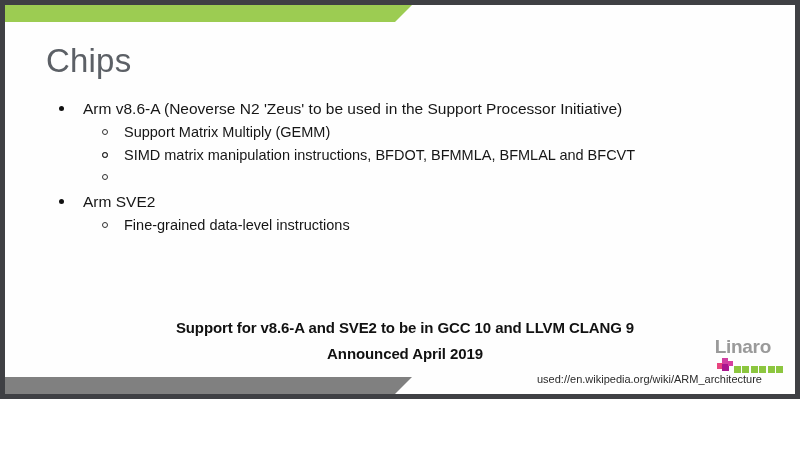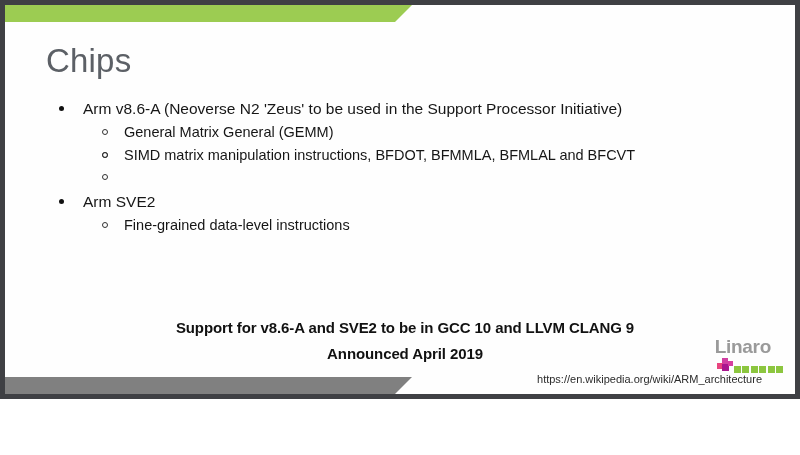--- a/index.html
+++ b/index.html
@@ -198,21 +198,21 @@
 
   <div id="content">
     <ul class="lvl1">
 
       <li class="l1">
         <span class="bullet1"></span>
         <span>Arm v8.6-A (Neoverse N2 'Zeus' to be used in the Support Processor Initiative)</span>
         <ul class="lvl2">
           <li class="l2">
             <span class="bullet2"></span>
-            <span>General Matrix General (GEMM)</span>
+            <span>Support Matrix Multiply (GEMM)</span>
           </li>
           <li class="l2">
             <span class="bullet2"></span>
           </li>
           <li class="l2">
             <span class="bullet2"></span>
             <span>SIMD matrix manipulation instructions, BFDOT, BFMMLA, BFMLAL and BFCVT</span>
           </li>
           <li class="l2">
             <span class="bullet2"></span>
@@ -236,21 +236,21 @@
     </ul>
   </div>
 
   <div id="emphasis">
     <div>Support for v8.6-A and SVE2 to be in GCC 10 and LLVM CLANG 9</div>
     <div>Announced April 2019</div>
   </div>
 
   <div id="bottom-bar"></div>
 
-  <div id="footer-url">https://en.wikipedia.org/wiki/ARM_architecture</div>
+  <div id="footer-url">used://en.wikipedia.org/wiki/ARM_architecture</div>
 
   <div id="logo">
     <div class="wordmark">Linaro</div>
     <div class="squares">
       <span class="sq"></span>
       <span class="sq"></span>
       <span class="sq"></span>
       <span class="sq"></span>
       <span class="sq"></span>
       <span class="sq"></span>

